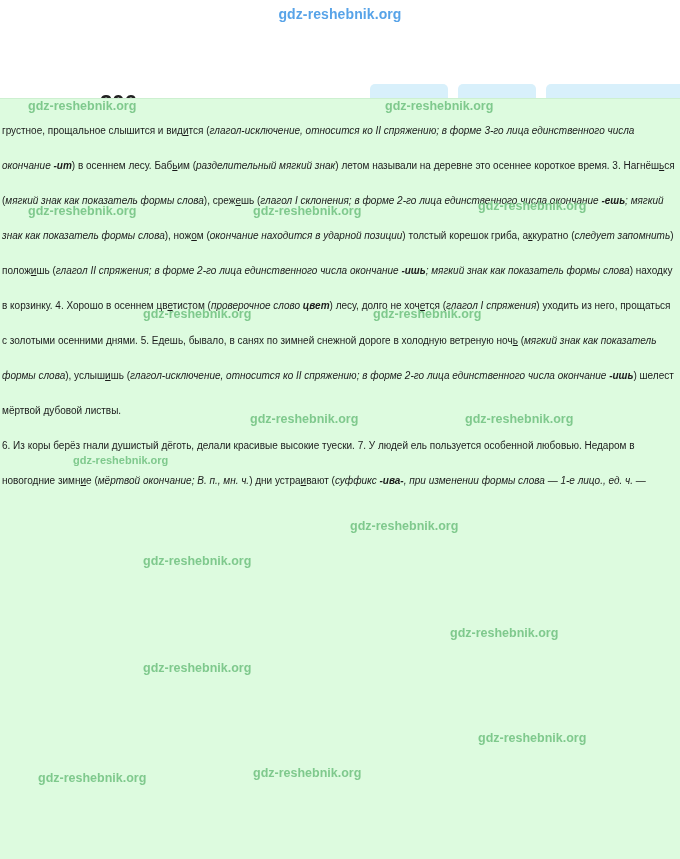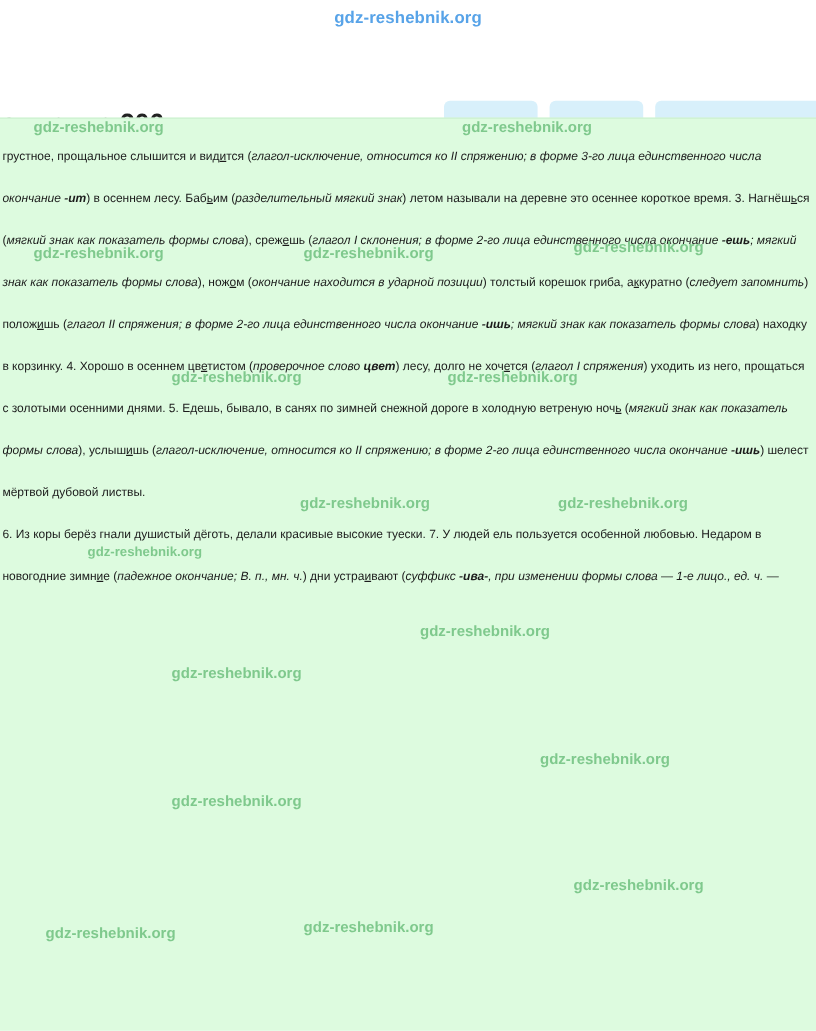--- a/index.html
+++ b/index.html
@@ -129,21 +129,21 @@
     </button>
     <button class="nav-btn all">
       <span>Все упражнени</span>
     </button>
   </div>
 </div>
 
 <div class="content-area">
   <div class="text-body">
     <p>грустное, прощальное слышится и вид<u>и</u>тся (<i>глагол-исключение, относится ко II спряжению; в форме 3-го лица единственного числа окончание <b>-ит</b></i>) в осеннем лесу. Баб<u>ь</u>им (<i>разделительный мягкий знак</i>) летом называли на деревне это осеннее короткое время. 3. Нагнёш<u>ь</u>ся (<i>мягкий знак как показатель формы слова</i>), среж<u>е</u>шь (<i>глагол I склонения; в форме 2-го лица единственного числа окончание <b>-ешь</b>; мягкий знак как показатель формы слова</i>), нож<u>о</u>м (<i>окончание находится в ударной позиции</i>) толстый корешок гриба, а<u>к</u>куратно (<i>следует запомнить</i>) полож<u>и</u>шь (<i>глагол II спряжения; в форме 2-го лица единственного числа окончание <b>-ишь</b>; мягкий знак как показатель формы слова</i>) находку в корзинку. 4. Хорошо в осеннем цв<u>е</u>тистом (<i>проверочное слово <b>цвет</b></i>) лесу, долго не хоч<u>е</u>тся (<i>глагол I спряжения</i>) уходить из него, прощаться с золотыми осенними днями. 5. Едешь, бывало, в санях по зимней снежной дороге в холодную ветреную ноч<u>ь</u> (<i>мягкий знак как показатель формы слова</i>), услыш<u>и</u>шь (<i>глагол-исключение, относится ко II спряжению; в форме 2-го лица единственного числа окончание <b>-ишь</b></i>) шелест мёртвой дубовой листвы.</p>
-    <p>6. Из коры берёз гнали душистый дёготь, делали красивые высокие туески. 7. У людей ель пользуется особенной любовью. Недаром в новогодние зимн<u>и</u>е (<i>падежное окончание; В. п., мн. ч.</i>) дни устра<u>и</u>вают (<i>суффикс <b>-ива-</b>, при изменении формы слова — 1-е лицо., ед. ч. —</i></p>
+    <p>6. Из коры берёз гнали душистый дёготь, делали красивые высокие туески. 7. У людей ель пользуется особенной любовью. Недаром в новогодние зимн<u>и</u>е (<i>мёртвой окончание; В. п., мн. ч.</i>) дни устра<u>и</u>вают (<i>суффикс <b>-ива-</b>, при изменении формы слова — 1-е лицо., ед. ч. —</i></p>
   </div>
   <div id="wm-layer">
       <div class="wm" style="left: 28px; top: 0px;">gdz-reshebnik.org</div>
       <div class="wm" style="left: 385px; top: 0px;">gdz-reshebnik.org</div>
       <div class="wm" style="left: 28px; top: 105px;">gdz-reshebnik.org</div>
       <div class="wm" style="left: 253px; top: 105px;">gdz-reshebnik.org</div>
       <div class="wm" style="left: 478px; top: 100px;">gdz-reshebnik.org</div>
       <div class="wm" style="left: 143px; top: 208px;">gdz-reshebnik.org</div>
       <div class="wm" style="left: 373px; top: 208px;">gdz-reshebnik.org</div>
       <div class="wm" style="left: 250px; top: 313px;">gdz-reshebnik.org</div>

